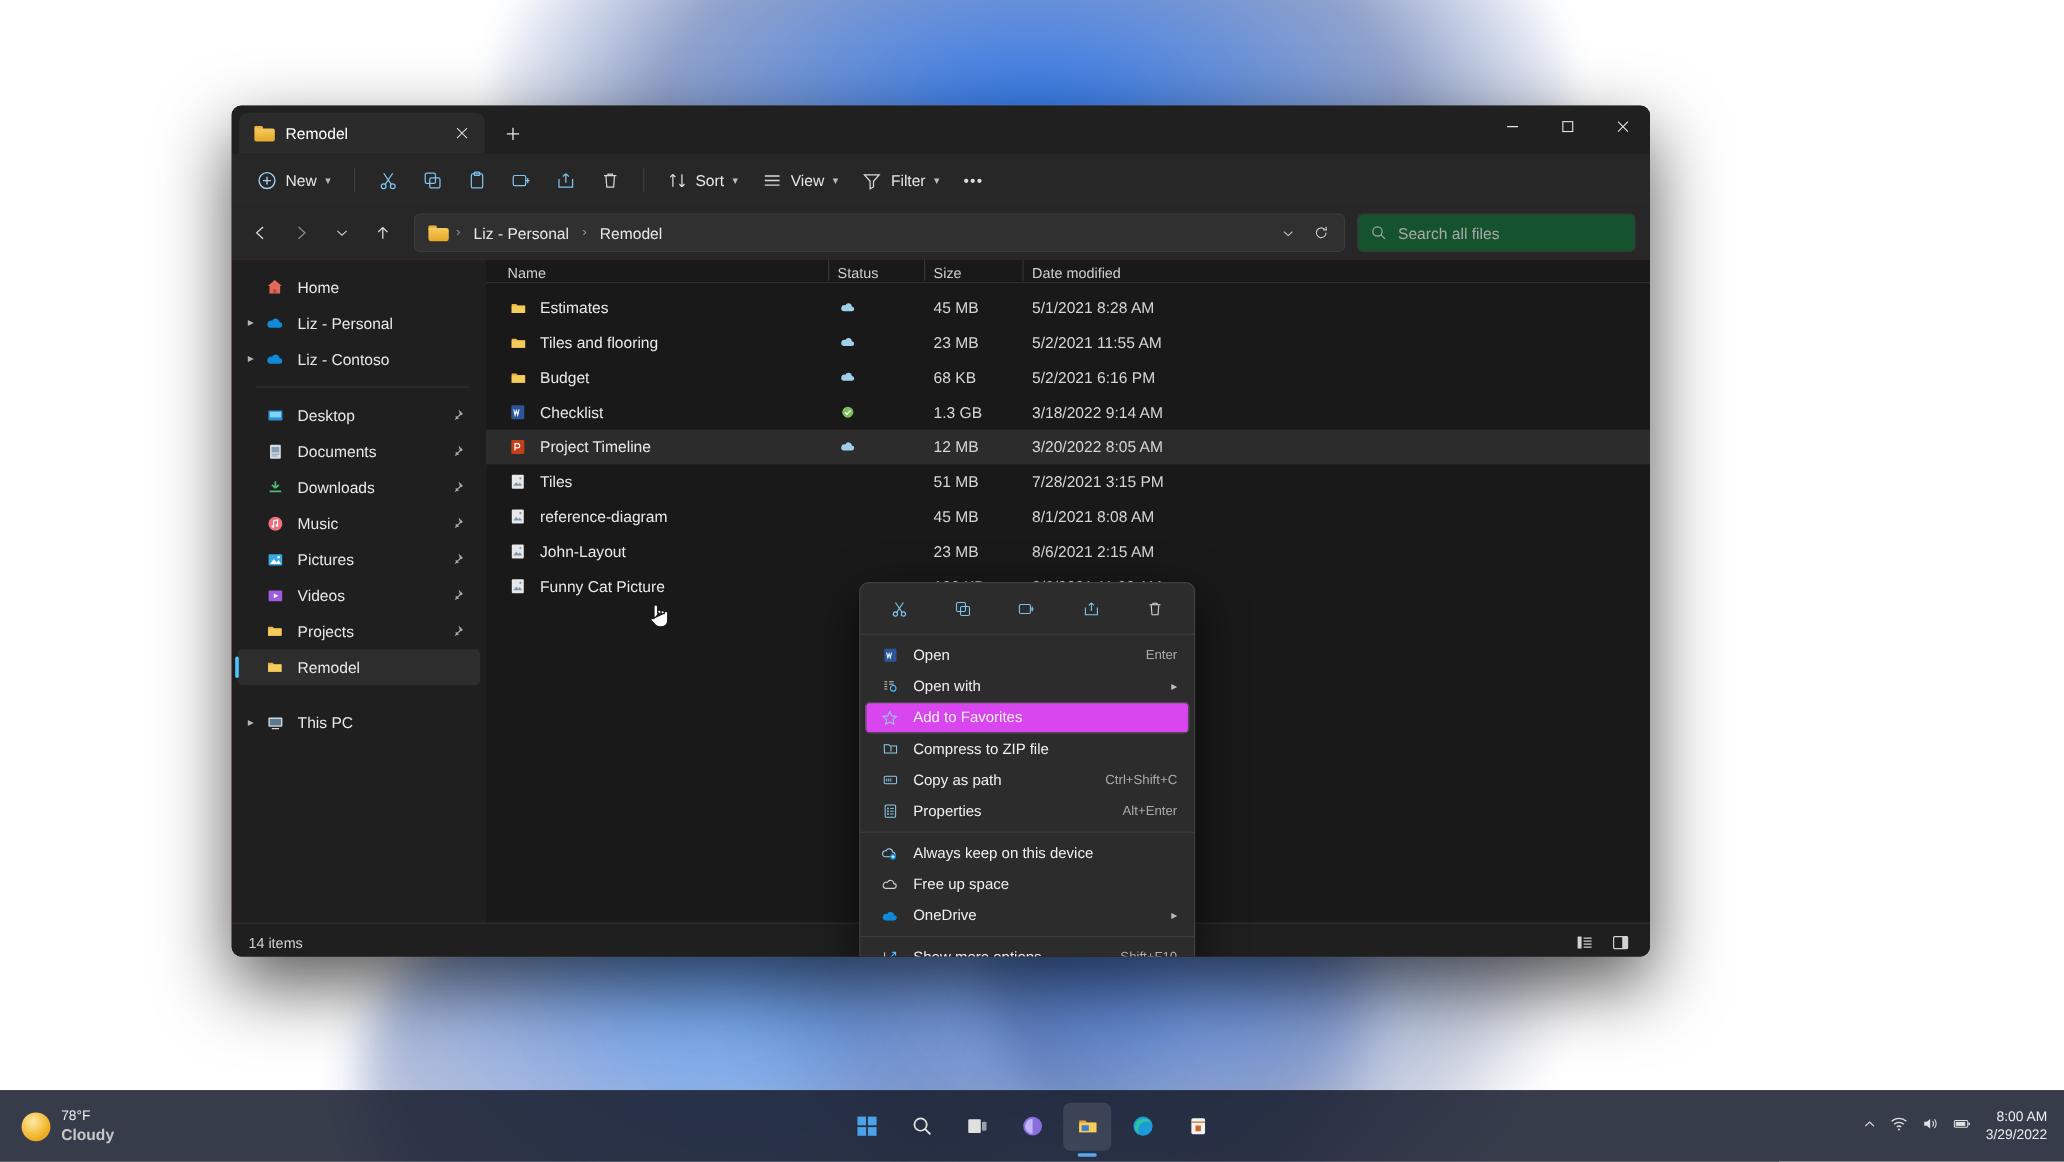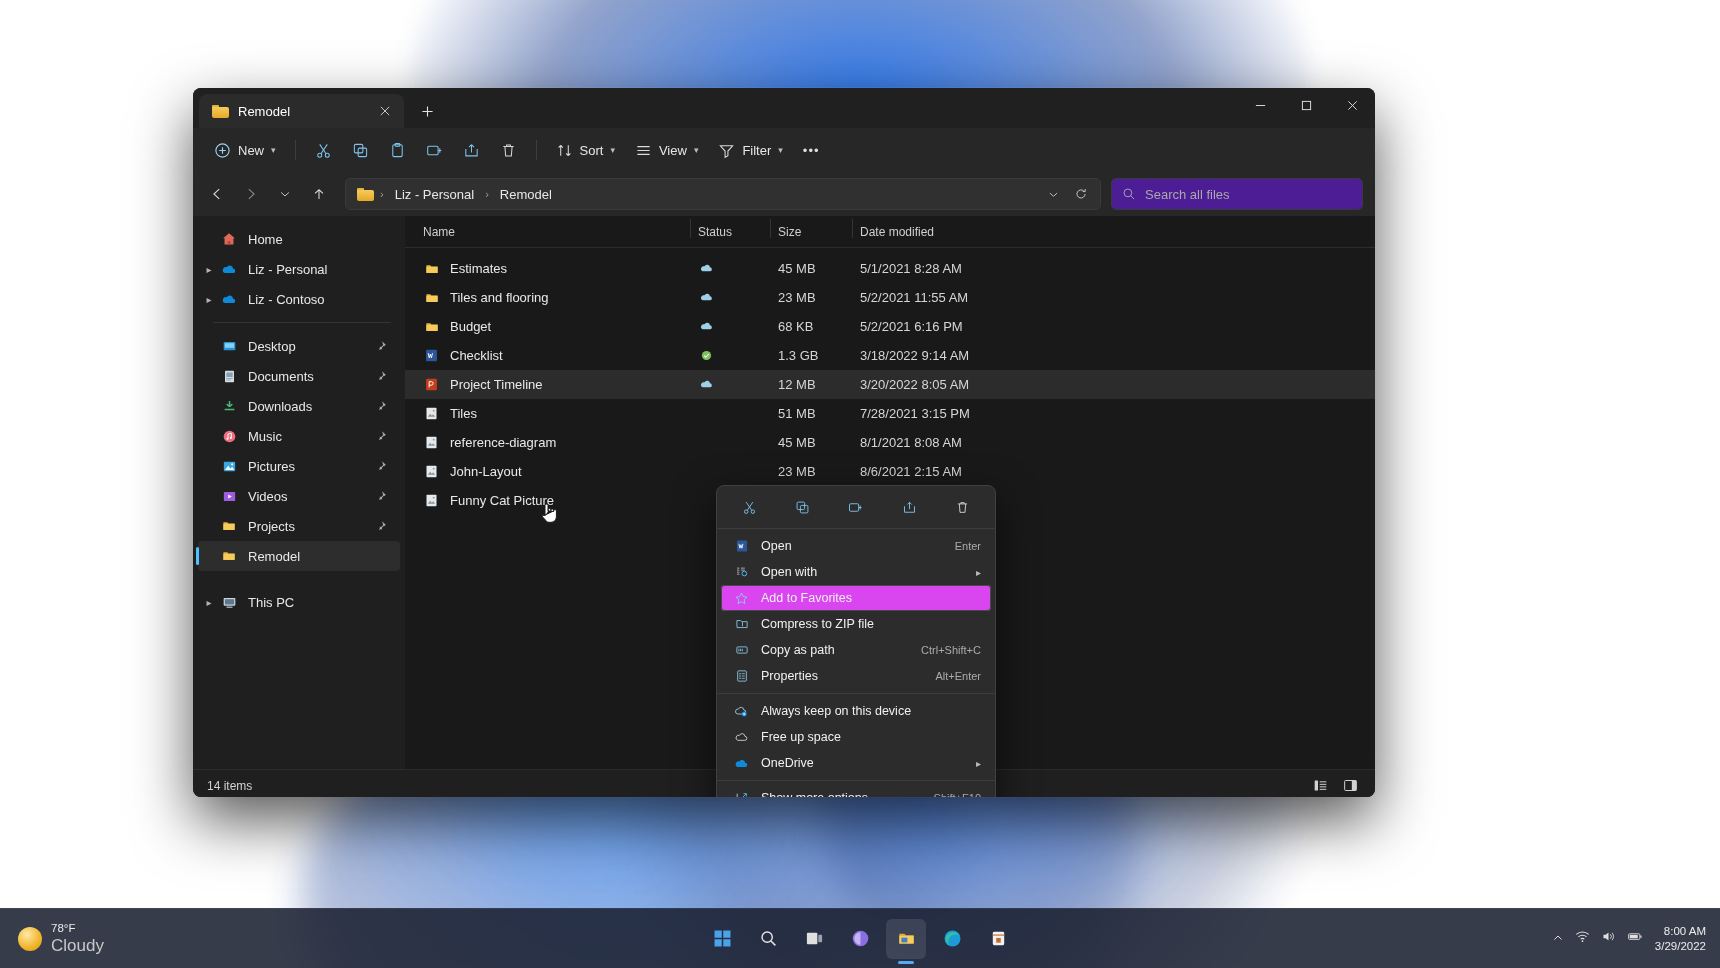--- a/index.html
+++ b/index.html
@@ -91,21 +91,21 @@
     flex:1; height:32px; margin-left:8px; background:#303030; border:1px solid #3a3a3a;
     border-radius:5px; display:flex; align-items:center; padding:0 6px 0 11px; gap:6px;
     color:#e8e8e8; font-size:13px; min-width:0;
   }
   .crumb-sep { color:#9a9a9a; font-size:11px; }
   .crumb { padding:2px 5px; border-radius:3px; white-space:nowrap; }
   .bc-right { margin-left:auto; display:flex; align-items:center; gap:2px; }
   .bc-ibtn { width:26px; height:26px; border-radius:4px; display:flex; align-items:center;
              justify-content:center; color:#cfcfcf; font-size:12px; }
   .searchbox {
-    width:252px; height:32px; margin-left:8px; background:#4c1d95; border:1px solid #3a3a3a;
+    width:232px; height:32px; margin-left:8px; background:#14532d; border:1px solid #3a3a3a;
     border-radius:5px; display:flex; align-items:center; gap:9px; padding:0 10px;
     color:#a9a9a9; font-size:13px;
   }
 
   
   .wbody { display:flex; height:553px; background:#ef4444; }
   .sidebar { width:212px; background:#1f1f1f; padding-top:8px; overflow:hidden; flex:none; }
   .srow {
     height:30px; display:flex; align-items:center; padding-right:10px;
     font-size:13px; color:#e8e8e8; position:relative; border-radius:4px;
@@ -119,21 +119,21 @@
   .sexp { width:22px; display:flex; align-items:center; justify-content:center;
           color:#b5b5b5; font-size:10px; flex:none; }
   .sico { width:18px; display:flex; align-items:center; justify-content:center; margin-right:10px; flex:none; }
   .slabel { flex:1; white-space:nowrap; overflow:hidden; }
   .pin { width:12px; opacity:.82; flex:none; }
   .ssep { height:1px; background:#333; margin:8px 14px 8px 20px; }
   .sgap { height:16px; }
 
   
   .filepane { flex:1; background:#191919; position:relative; overflow:hidden; }
-  .colhdr { display:flex; height:32px; align-items:center; color:#cfcfcf; font-size:12px;
+  .colhdr { display:flex; height:20px; align-items:flex-end; color:#cfcfcf; font-size:12px;
             border-bottom:1px solid #2c2c2c; padding-left:10px; }
   .ch { padding-left:8px; position:relative; }
   .ch + .ch::before { content:""; position:absolute; left:0; top:-6px; height:19px; width:1px; background:#343434; }
   .c-name { width:275px; }
   .c-status { width:80px; }
   .c-size { width:82px; }
   .c-date { width:165px; }
   .frow { display:flex; align-items:center; height:29px; padding-left:10px; font-size:13px; color:#e9e9e9; }
   .frow.sel { background:#2c2c2c; }
   .fname { width:275px; display:flex; align-items:center; gap:10px; padding-left:8px; overflow:hidden; white-space:nowrap; }
@@ -173,21 +173,21 @@
   
   .taskbar {
     position:absolute; left:0; bottom:0; width:1720px; height:60px;
     background:rgba(22,28,45,.86); backdrop-filter:blur(18px);
     border-top:1px solid rgba(255,255,255,.06); display:flex; align-items:center;
   }
   .weather { display:flex; align-items:center; gap:9px; padding-left:18px; }
   .wsun { width:24px; height:24px; border-radius:50%;
           background:radial-gradient(circle at 38% 32%, #ffe9a6, #f0b429 60%, #d99512); flex:none; }
   .wtxt { line-height:1.25; color:#eaeaea; font-size:11.5px; }
-  .wtxt .c { color:#c8c8c8; font-size:17px; }
+  .wtxt .c { color:#c8c8c8; font-size:13px;font-weight:bold; }
   .tbcenter { position:absolute; left:50%; transform:translateX(-50%); display:flex; gap:6px; align-items:center; }
   .tbapp { width:40px; height:40px; border-radius:6px; display:flex; align-items:center;
            justify-content:center; position:relative; }
   .tbapp.active { background:rgba(255,255,255,.10); }
   .tbapp.active::after {
     content:""; position:absolute; bottom:-5px; left:50%; transform:translateX(-50%);
     width:16px; height:3px; border-radius:2px; background:#5aa9f0;
   }
   .tray { position:absolute; right:14px; display:flex; align-items:center; gap:12px; color:#e6e6e6; }
   .trayic { display:flex; align-items:center; gap:11px; }

